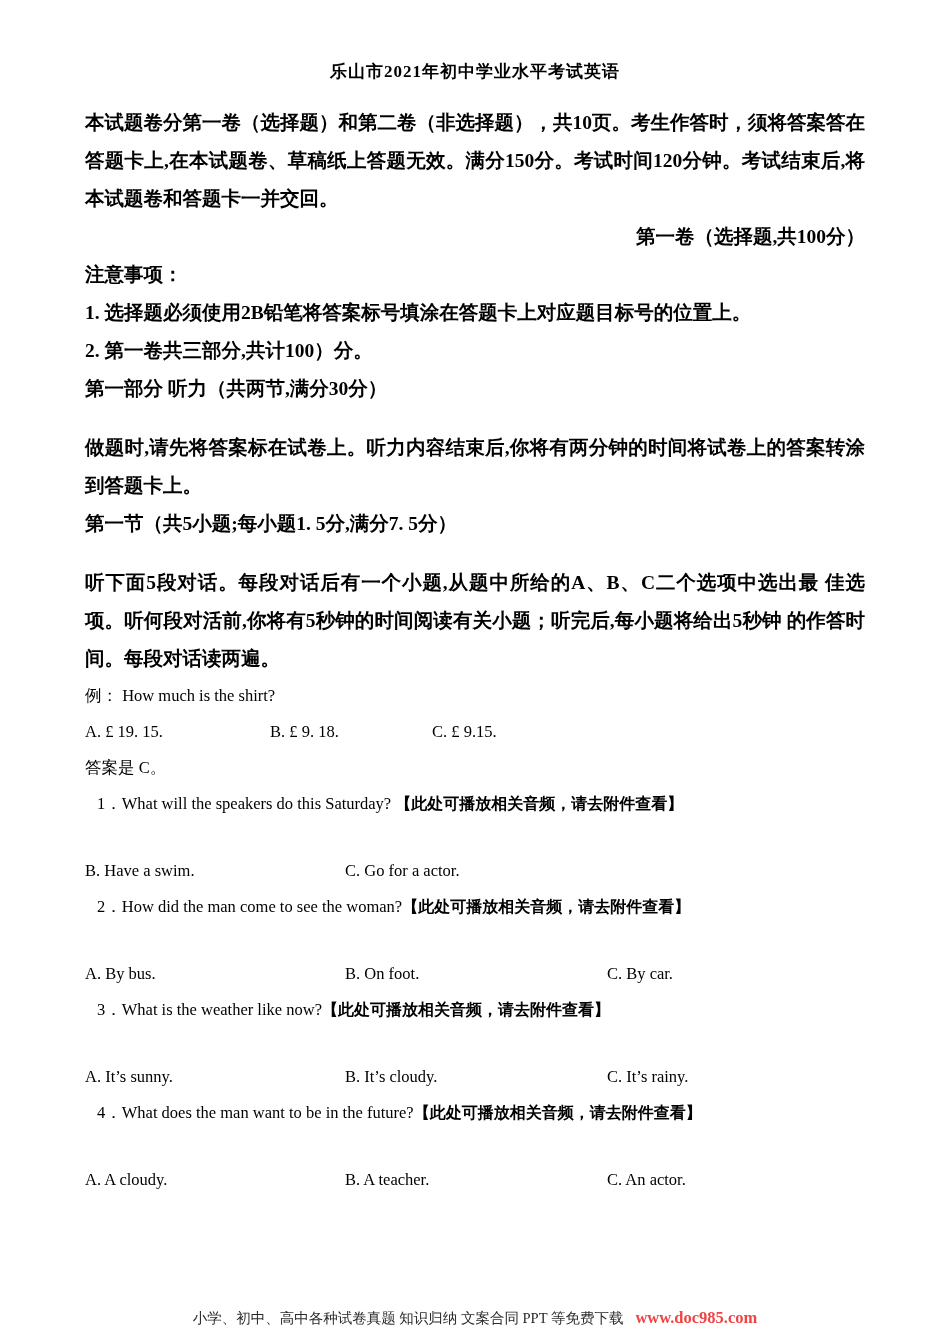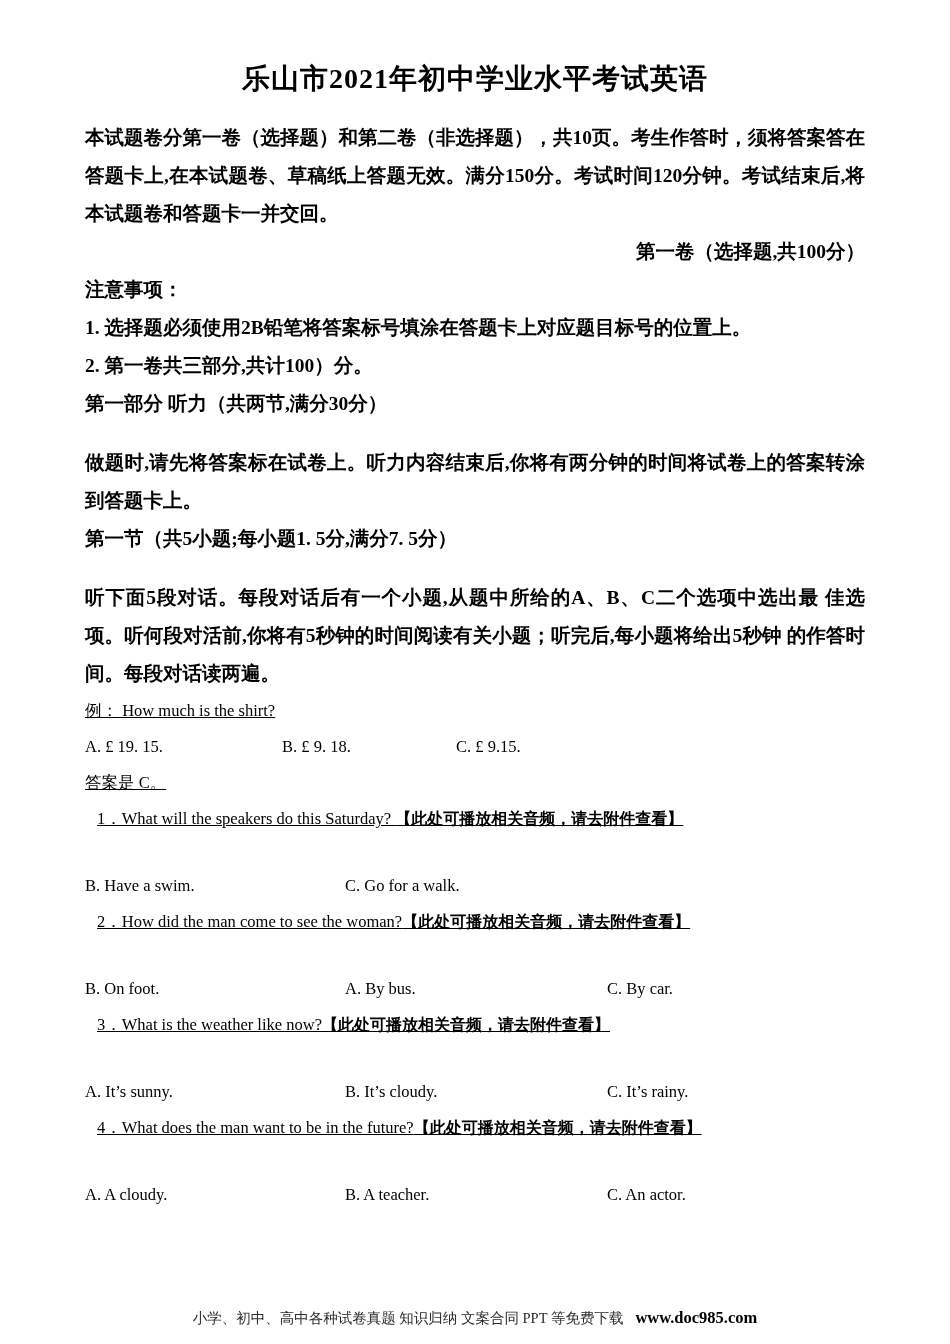--- a/index.html
+++ b/index.html
@@ -10,66 +10,64 @@
     position: relative;
     overflow: hidden;
     color: #000;
     font-family: "Liberation Serif", "DejaVu Serif", serif;
   }
   .page {
     padding: 60px 85px 0 85px;
   }
   .title {
     text-align: center;
-    font-size: 28px;
+    font-size: 17px;
     font-weight: bold;
     margin-bottom: 20px;
     letter-spacing: 1px;
   }
   .zh {
     font-size: 19.5px;
     font-weight: bold;
     line-height: 38px;
   }
   .justify { text-align: justify; margin-top: 21px; }
   .center { text-align: right; }
   .en {
     font-size: 16.5px;
     line-height: 36px;
     font-weight: normal;
-    text-decoration: underline;
   }
   .q-line { margin-bottom: 31px; margin-left: 12px; }
   .audio {
     font-weight: bold;
     font-size: 16px;
   }
   .options {
     display: grid;
     grid-template-columns: 260px 262px 1fr;
     font-size: 16.5px;
     line-height: 36px;
   }
   .options.example {
     grid-template-columns: 185px 162px 1fr;
-    gap: 12px;
   }
   .footer {
     position: absolute;
     left: 0;
     bottom: 16px;
     width: 100%;
     text-align: center;
     font-size: 14.5px;
     color: #2b2b2b;
   }
   .footer .url {
     font-size: 16.5px;
     font-weight: bold;
-    color: #000000;
+    color: #ef4444;
     margin-left: 12px;
     text-decoration: none;
   }
 </style>
 </head>
 <body>
 
 <div class="page">
 
   <h1 class="title">乐山市2021年初中学业水平考试英语</h1>
@@ -95,29 +93,29 @@
       <span>B. £ 9. 18.</span>
       <span>C. £ 9.15.</span>
     </div>
     <p class="en">答案是 C。</p>
   </section>
 
   <section>
     <p class="en q-line"><span>1．What will the speakers do this Saturday? </span><span class="audio">【此处可播放相关音频，请去附件查看】</span></p>
     <div class="options">
       <span>B. Have a swim.</span>
-      <span>C. Go for a walk.</span>
+      <span>C. Go for a actor.</span>
     </div>
   </section>
 
   <section>
     <p class="en q-line"><span>2．How did the man come to see the woman?</span><span class="audio">【此处可播放相关音频，请去附件查看】</span></p>
     <div class="options">
+      <span>A. By bus.</span>
       <span>B. On foot.</span>
-      <span>A. By bus.</span>
       <span>C. By car.</span>
     </div>
   </section>
 
   <section>
     <p class="en q-line"><span>3．What is the weather like now?</span><span class="audio">【此处可播放相关音频，请去附件查看】</span></p>
     <div class="options">
       <span>A. It’s sunny.</span>
       <span>B. It’s cloudy.</span>
       <span>C. It’s rainy.</span>

